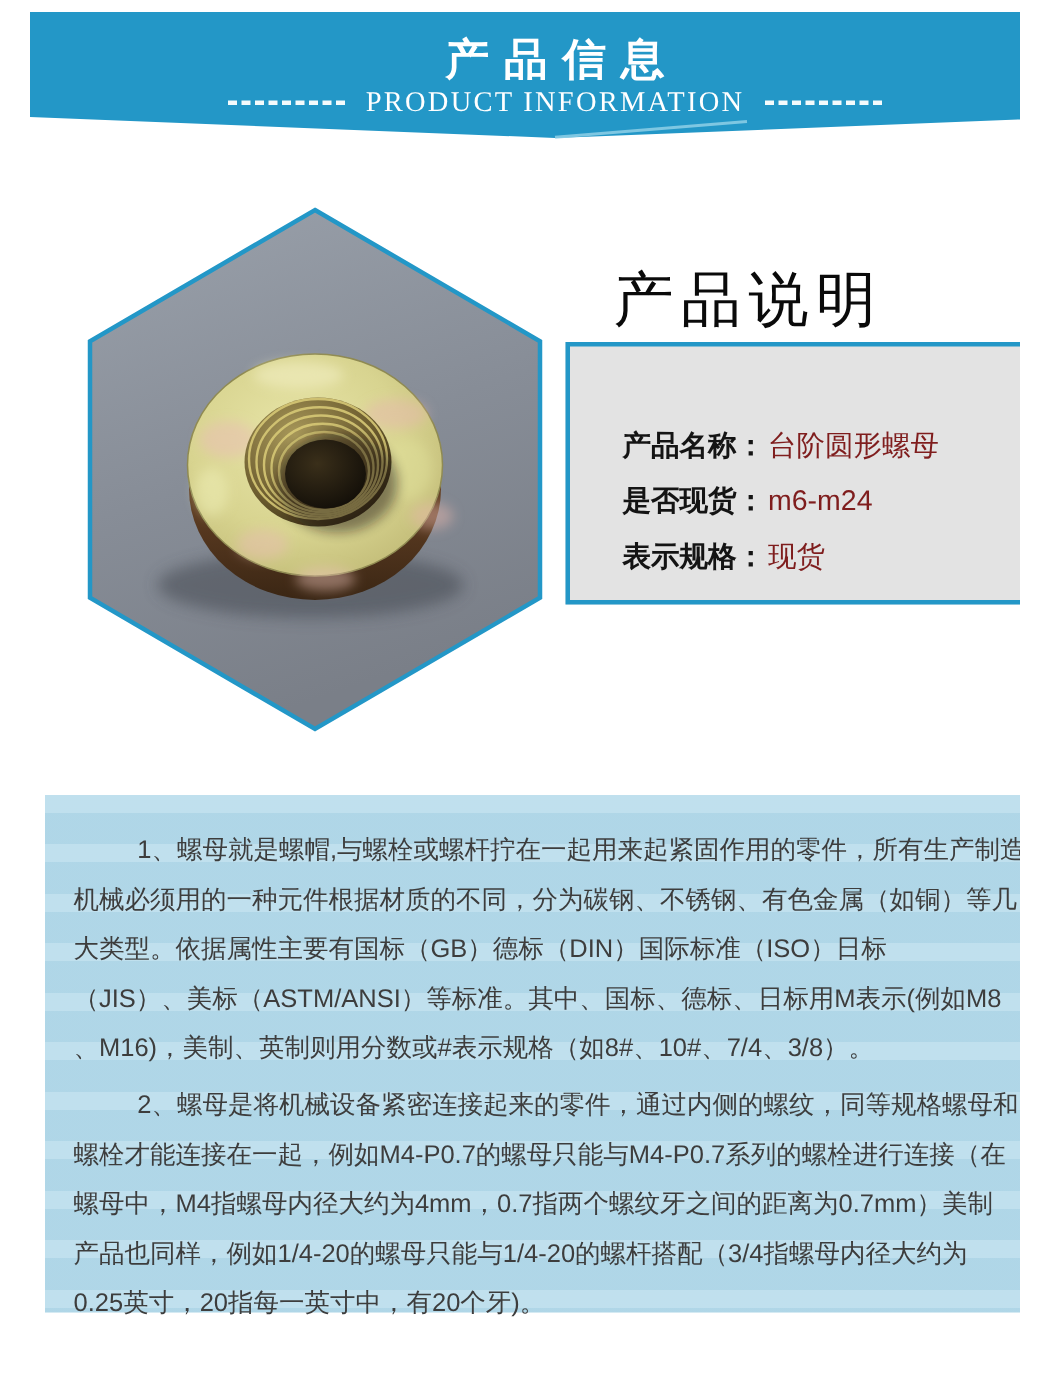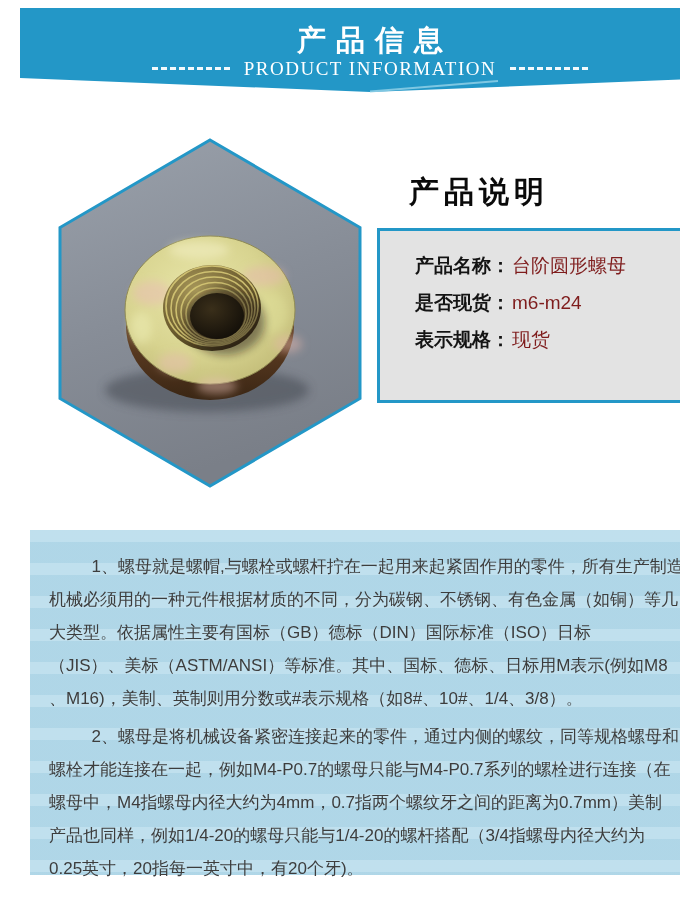--- a/index.html
+++ b/index.html
@@ -33,26 +33,26 @@
   }
   .banner-fold {
     position:absolute; left:0; top:8px; width:700px; height:90px; pointer-events:none;
   }
 
   
   .hexagon { position:absolute; left:37px; top:138px; width:306px; height:350px; }
 
   .details-title {
     position:absolute; left:389px; top:172px;
-    font-size:30px; font-weight:700; color:#0a0a0a; letter-spacing:5px;
+    font-size:40px; font-weight:400; color:#0a0a0a; letter-spacing:5px;
   }
   .spec-box {
     position:absolute; left:357px; top:228px; width:316px; height:175px;
     background:#e3e3e3; border:3px solid #2397c7;
-    padding:24px 10px 0 35px;
+    padding:56px 10px 0 35px;
   }
   .spec-row { display:flex; align-items:baseline; margin-bottom:16px; line-height:21px; }
   .spec-label { font-size:19px; font-weight:bold; color:#141414; white-space:nowrap; }
   .spec-value { font-size:19px; color:#7f1d1d; margin-left:2px; white-space:nowrap; }
 
   
   .desc-box {
     position:absolute; left:10px; top:530px; width:682px; height:345px;
     background:#b6dbeb;
     background-image:repeating-linear-gradient(180deg,
@@ -173,21 +173,21 @@
       <span class="spec-label">表示规格：</span>
       <span class="spec-value">现货</span>
     </div>
   </div>
 
   <section class="desc-box">
     <p class="desc-para">1、螺母就是螺帽,与螺栓或螺杆拧在一起用来起紧固作用的零件，所有生产制造
 机械必须用的一种元件根据材质的不同，分为碳钢、不锈钢、有色金属（如铜）等几
 大类型。依据属性主要有国标（GB）德标（DIN）国际标准（ISO）日标
 （JIS）、美标（ASTM/ANSI）等标准。其中、国标、德标、日标用M表示(例如M8
-、M16)，美制、英制则用分数或#表示规格（如8#、10#、1/4、3/8）。</p>
+、M16)，美制、英制则用分数或#表示规格（如8#、10#、7/4、3/8）。</p>
     <p class="desc-para">2、螺母是将机械设备紧密连接起来的零件，通过内侧的螺纹，同等规格螺母和
 螺栓才能连接在一起，例如M4-P0.7的螺母只能与M4-P0.7系列的螺栓进行连接（在
 螺母中，M4指螺母内径大约为4mm，0.7指两个螺纹牙之间的距离为0.7mm）美制
 产品也同样，例如1/4-20的螺母只能与1/4-20的螺杆搭配（3/4指螺母内径大约为
 0.25英寸，20指每一英寸中，有20个牙)。</p>
   </section>
 
 </div>
 
 </body></html>

